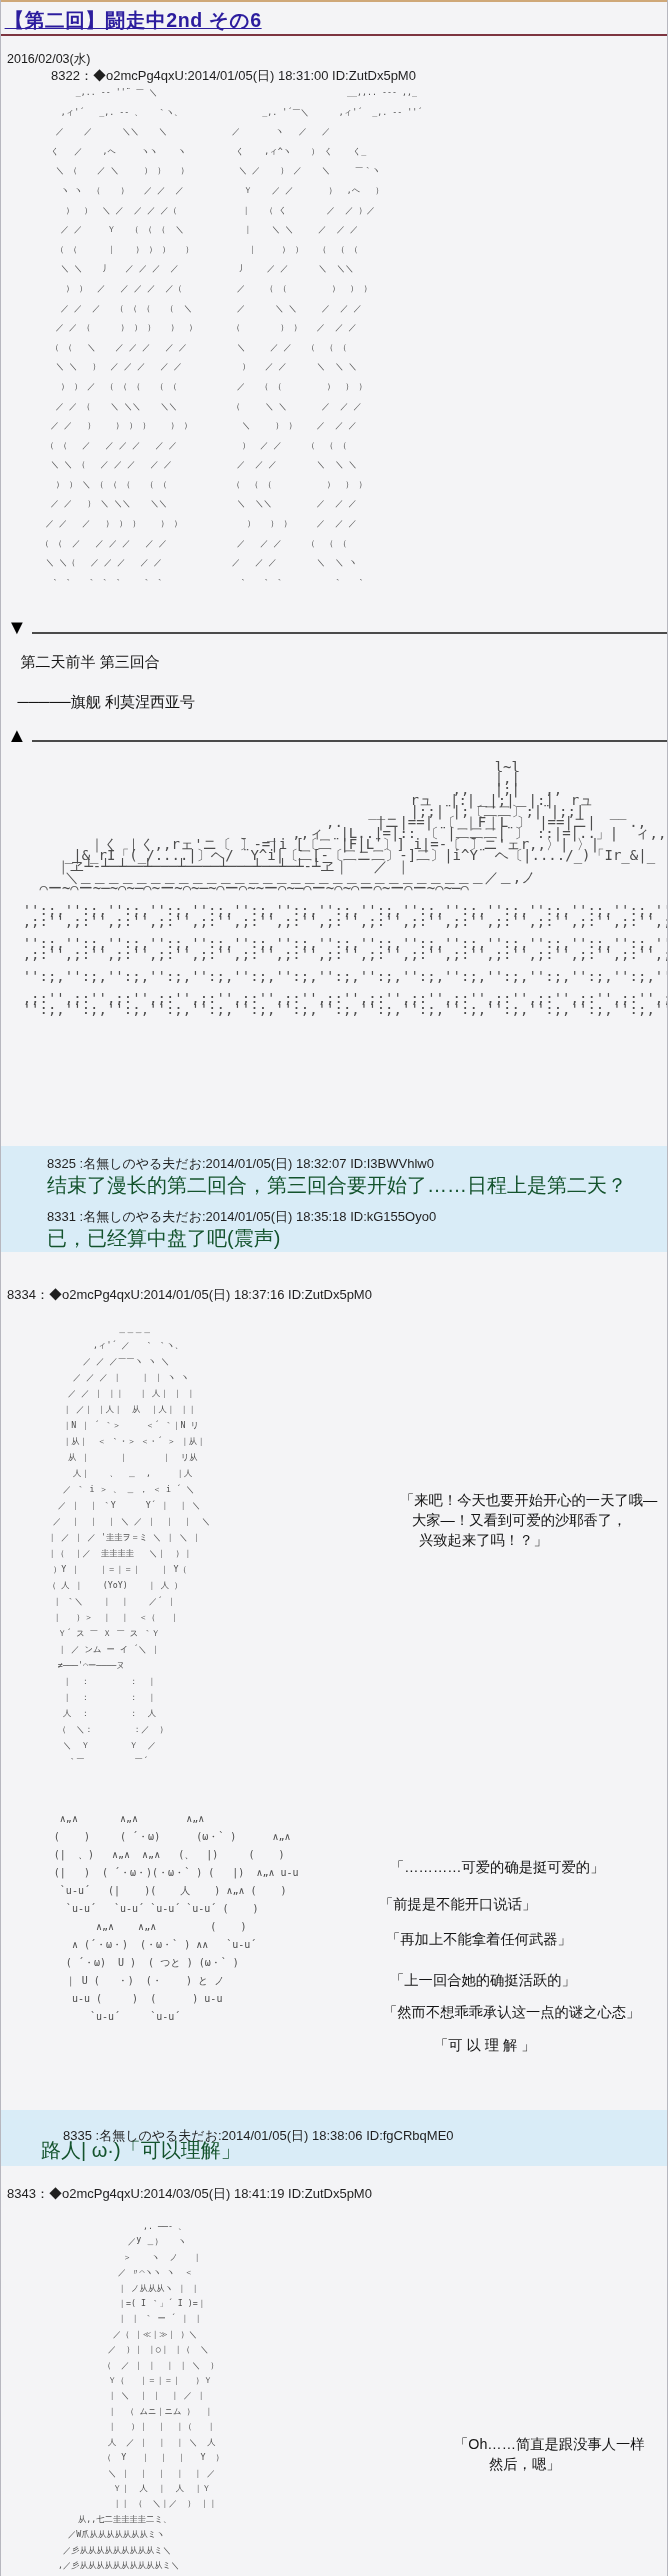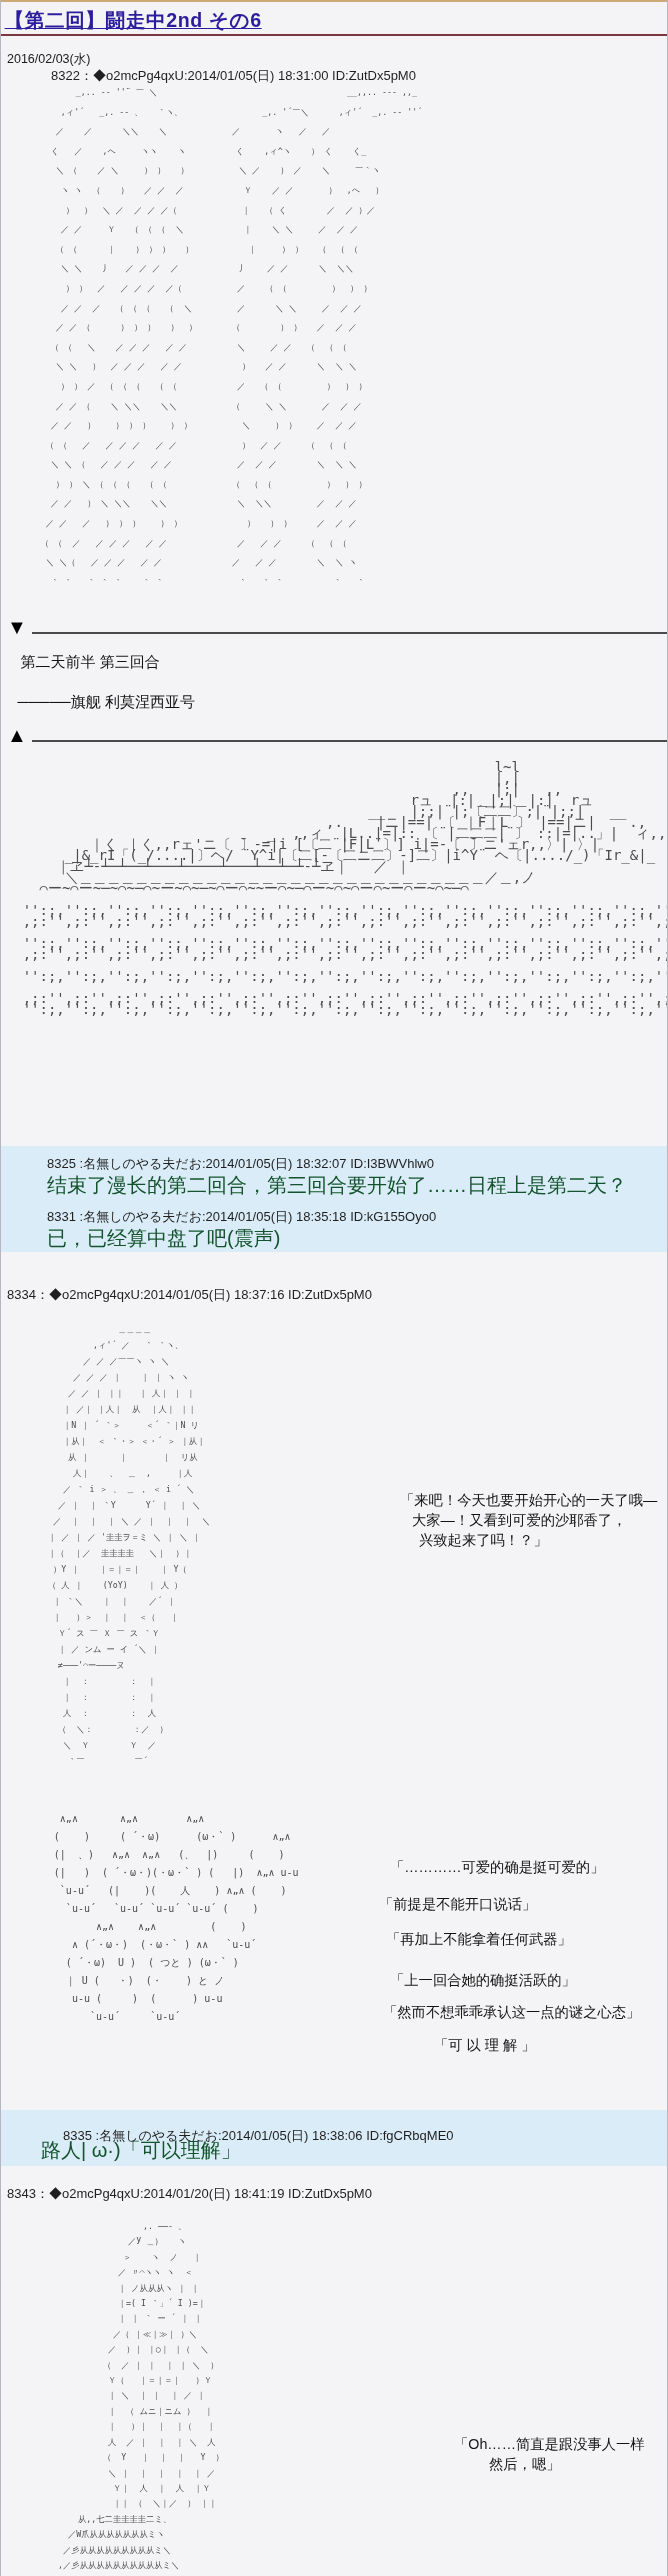--- a/index.html
+++ b/index.html
@@ -176,21 +176,21 @@
   <div class="abs quote" style="left:378px;top:1895px;">「前提是不能开口说话」</div>
   <div class="abs quote" style="left:385px;top:1930px;">「再加上不能拿着任何武器」</div>
   <div class="abs quote" style="left:389px;top:1971px;">「上一回合她的确挺活跃的」</div>
   <div class="abs quote" style="left:382px;top:2003px;">「然而不想乖乖承认这一点的谜之心态」</div>
   <div class="abs quote" style="left:385px;top:2036px;margin-left:48px;">「可 以 理 解 」</div>
 
   <div class="bluebox" style="top:2110px;height:56px;"></div>
   <div class="abs post-hdr" style="left:62px;top:2119px;margin-top:8px;">8335 :名無しのやる夫だお:2014/01/05(日) 18:38:06 ID:fgCRbqME0</div>
   <div class="abs cjk-body" style="left:32px;top:2137px;margin-left:8px;">路人| ω·)「可以理解」</div>
 
-  <div class="abs post-hdr" style="left:6px;top:2185px;">8343：◆o2mcPg4qxU:2014/01/20(日) 18:41:19 ID:ZutDx5pM0</div>
+  <div class="abs post-hdr" style="left:6px;top:2185px;">8343：◆o2mcPg4qxU:2014/03/05(日) 18:41:19 ID:ZutDx5pM0</div>
 
   <pre class="abs aa aa5" style="left:7.1px;top:2219px;">                           ,. ──- 、
                         ／У ＿）   ヽ
                        ＞    ヽ  ノ   ｜
                       ／ 〃⌒ヽヽ ヽ  ＜
                       ｜ ノ从从从ヽ ｜ ｜
                       ｜=( I ｀」´ I )=｜
                       ｜ ｜ ｀ ー ´ ｜ ｜
                      ／（ ｜≪｜≫｜ ）＼
                     ／  ）｜ ｜○｜ ｜（  ＼

